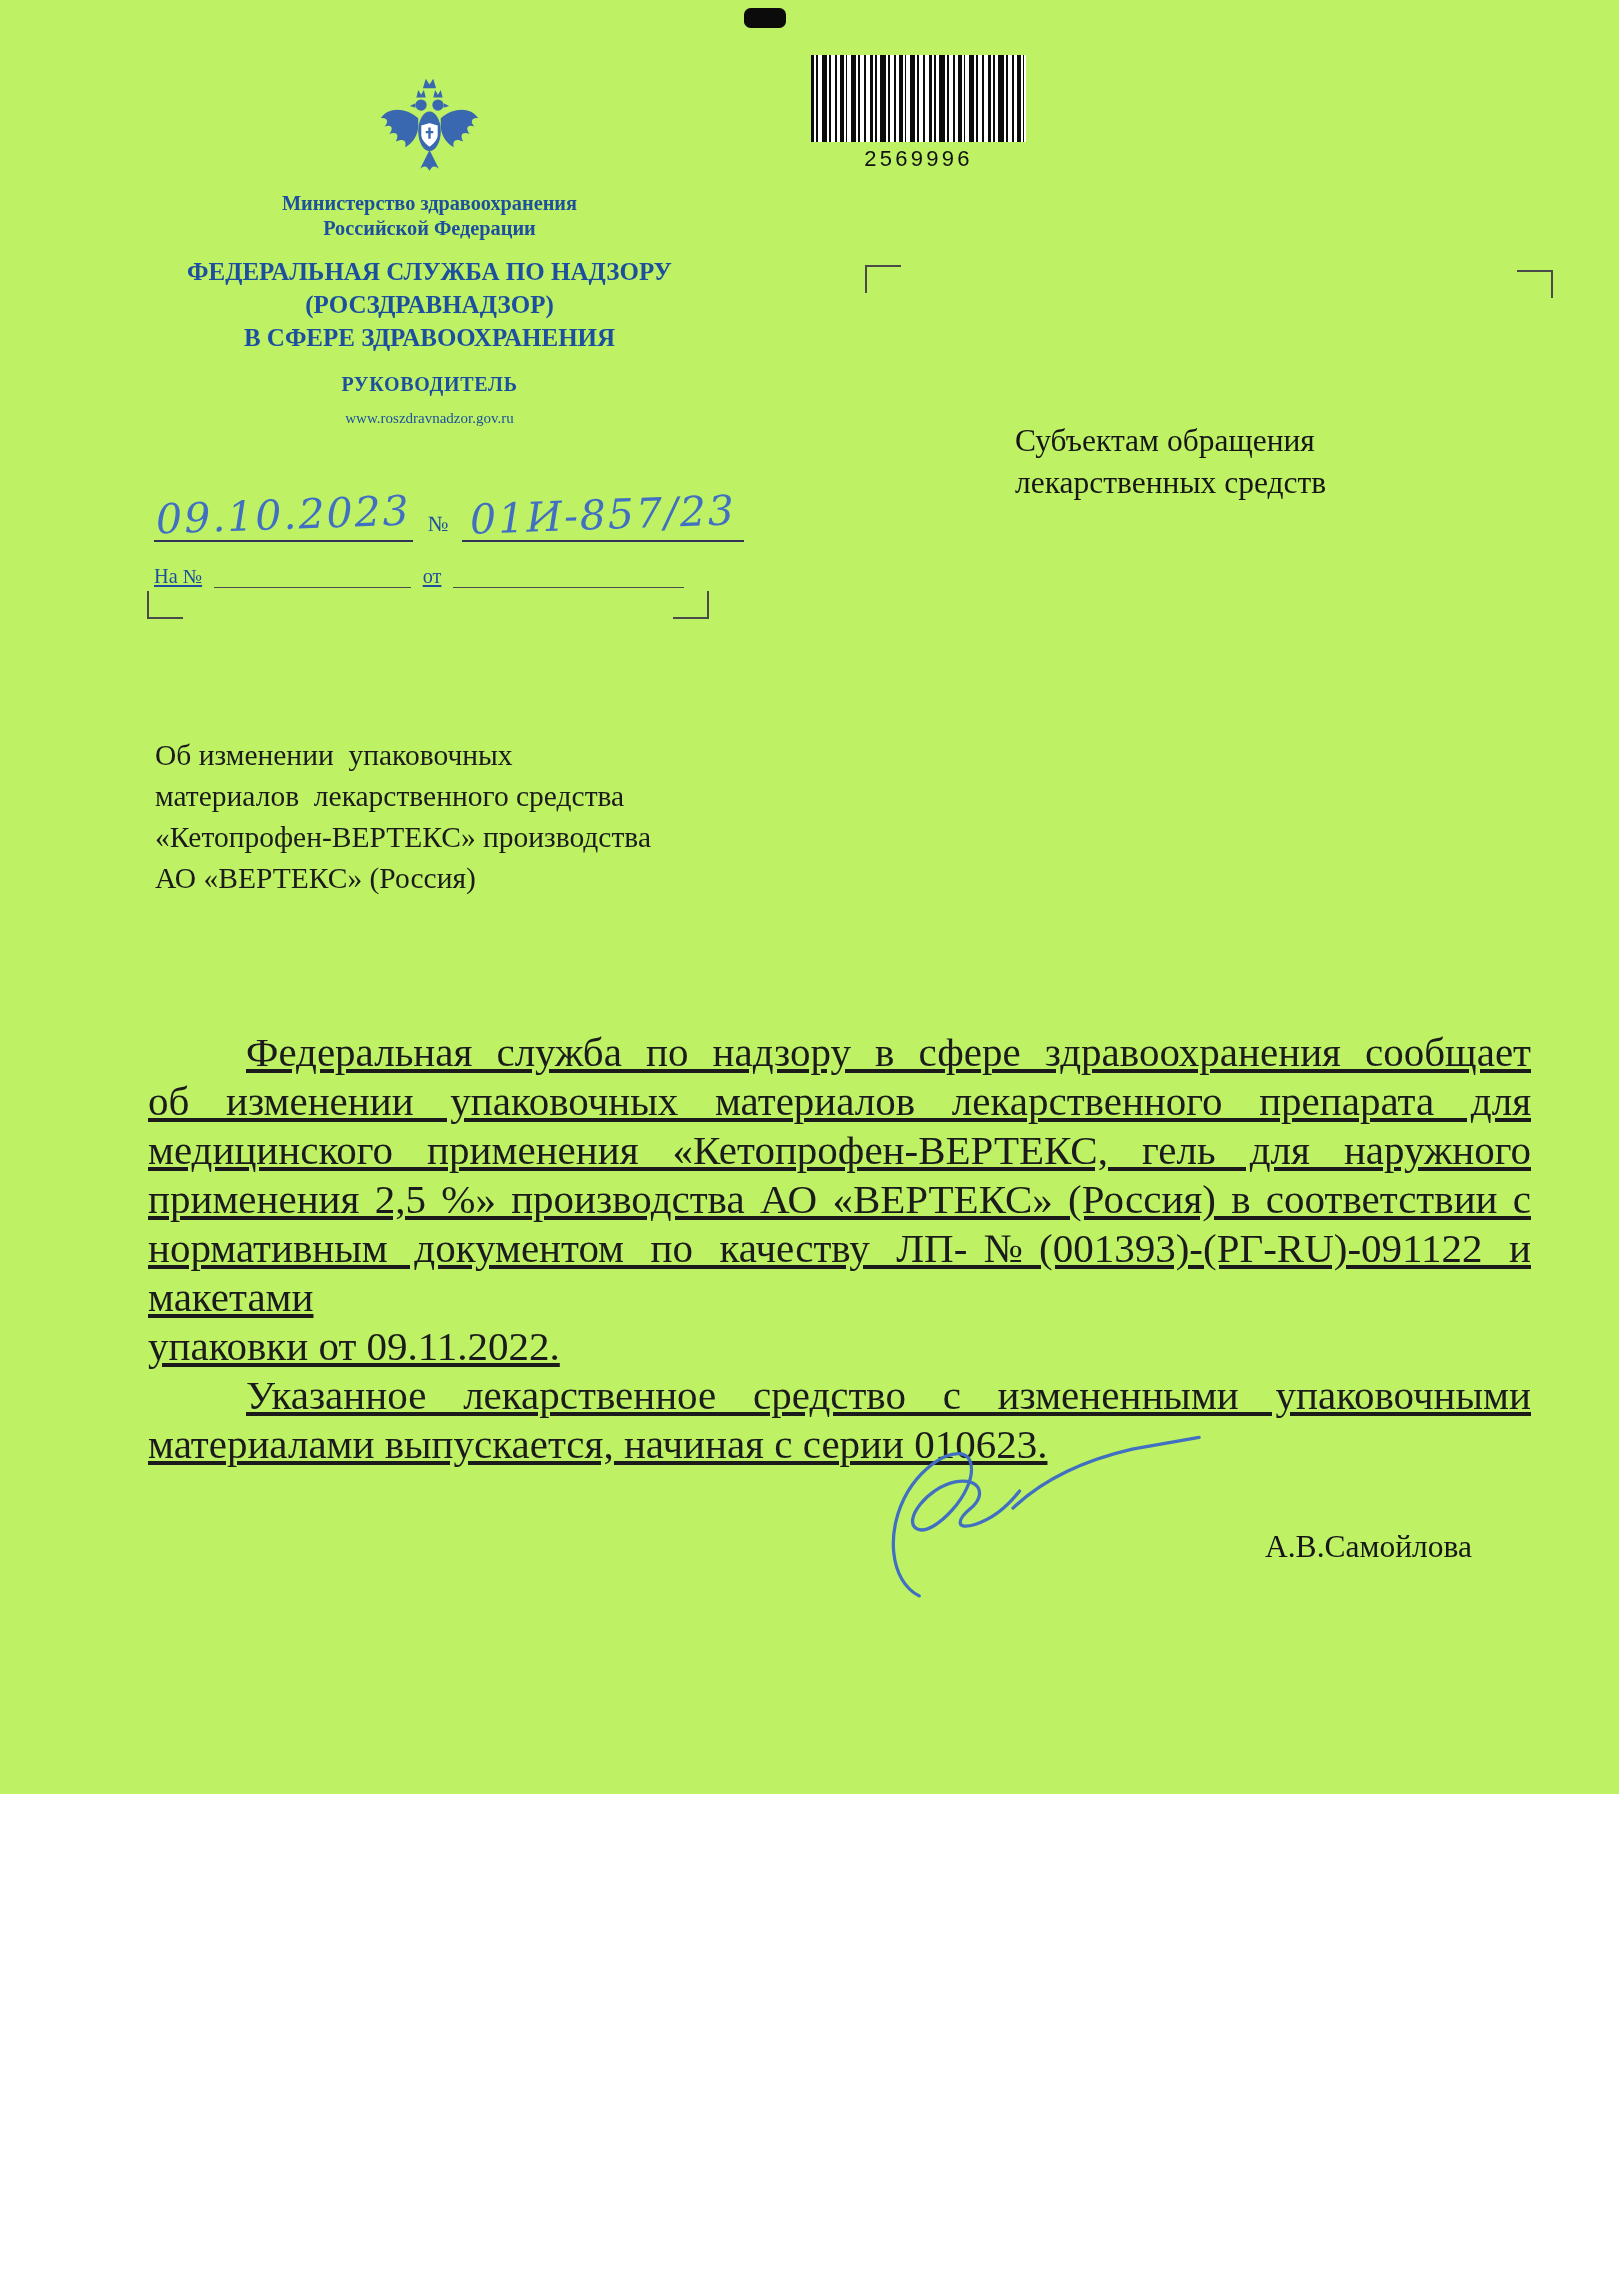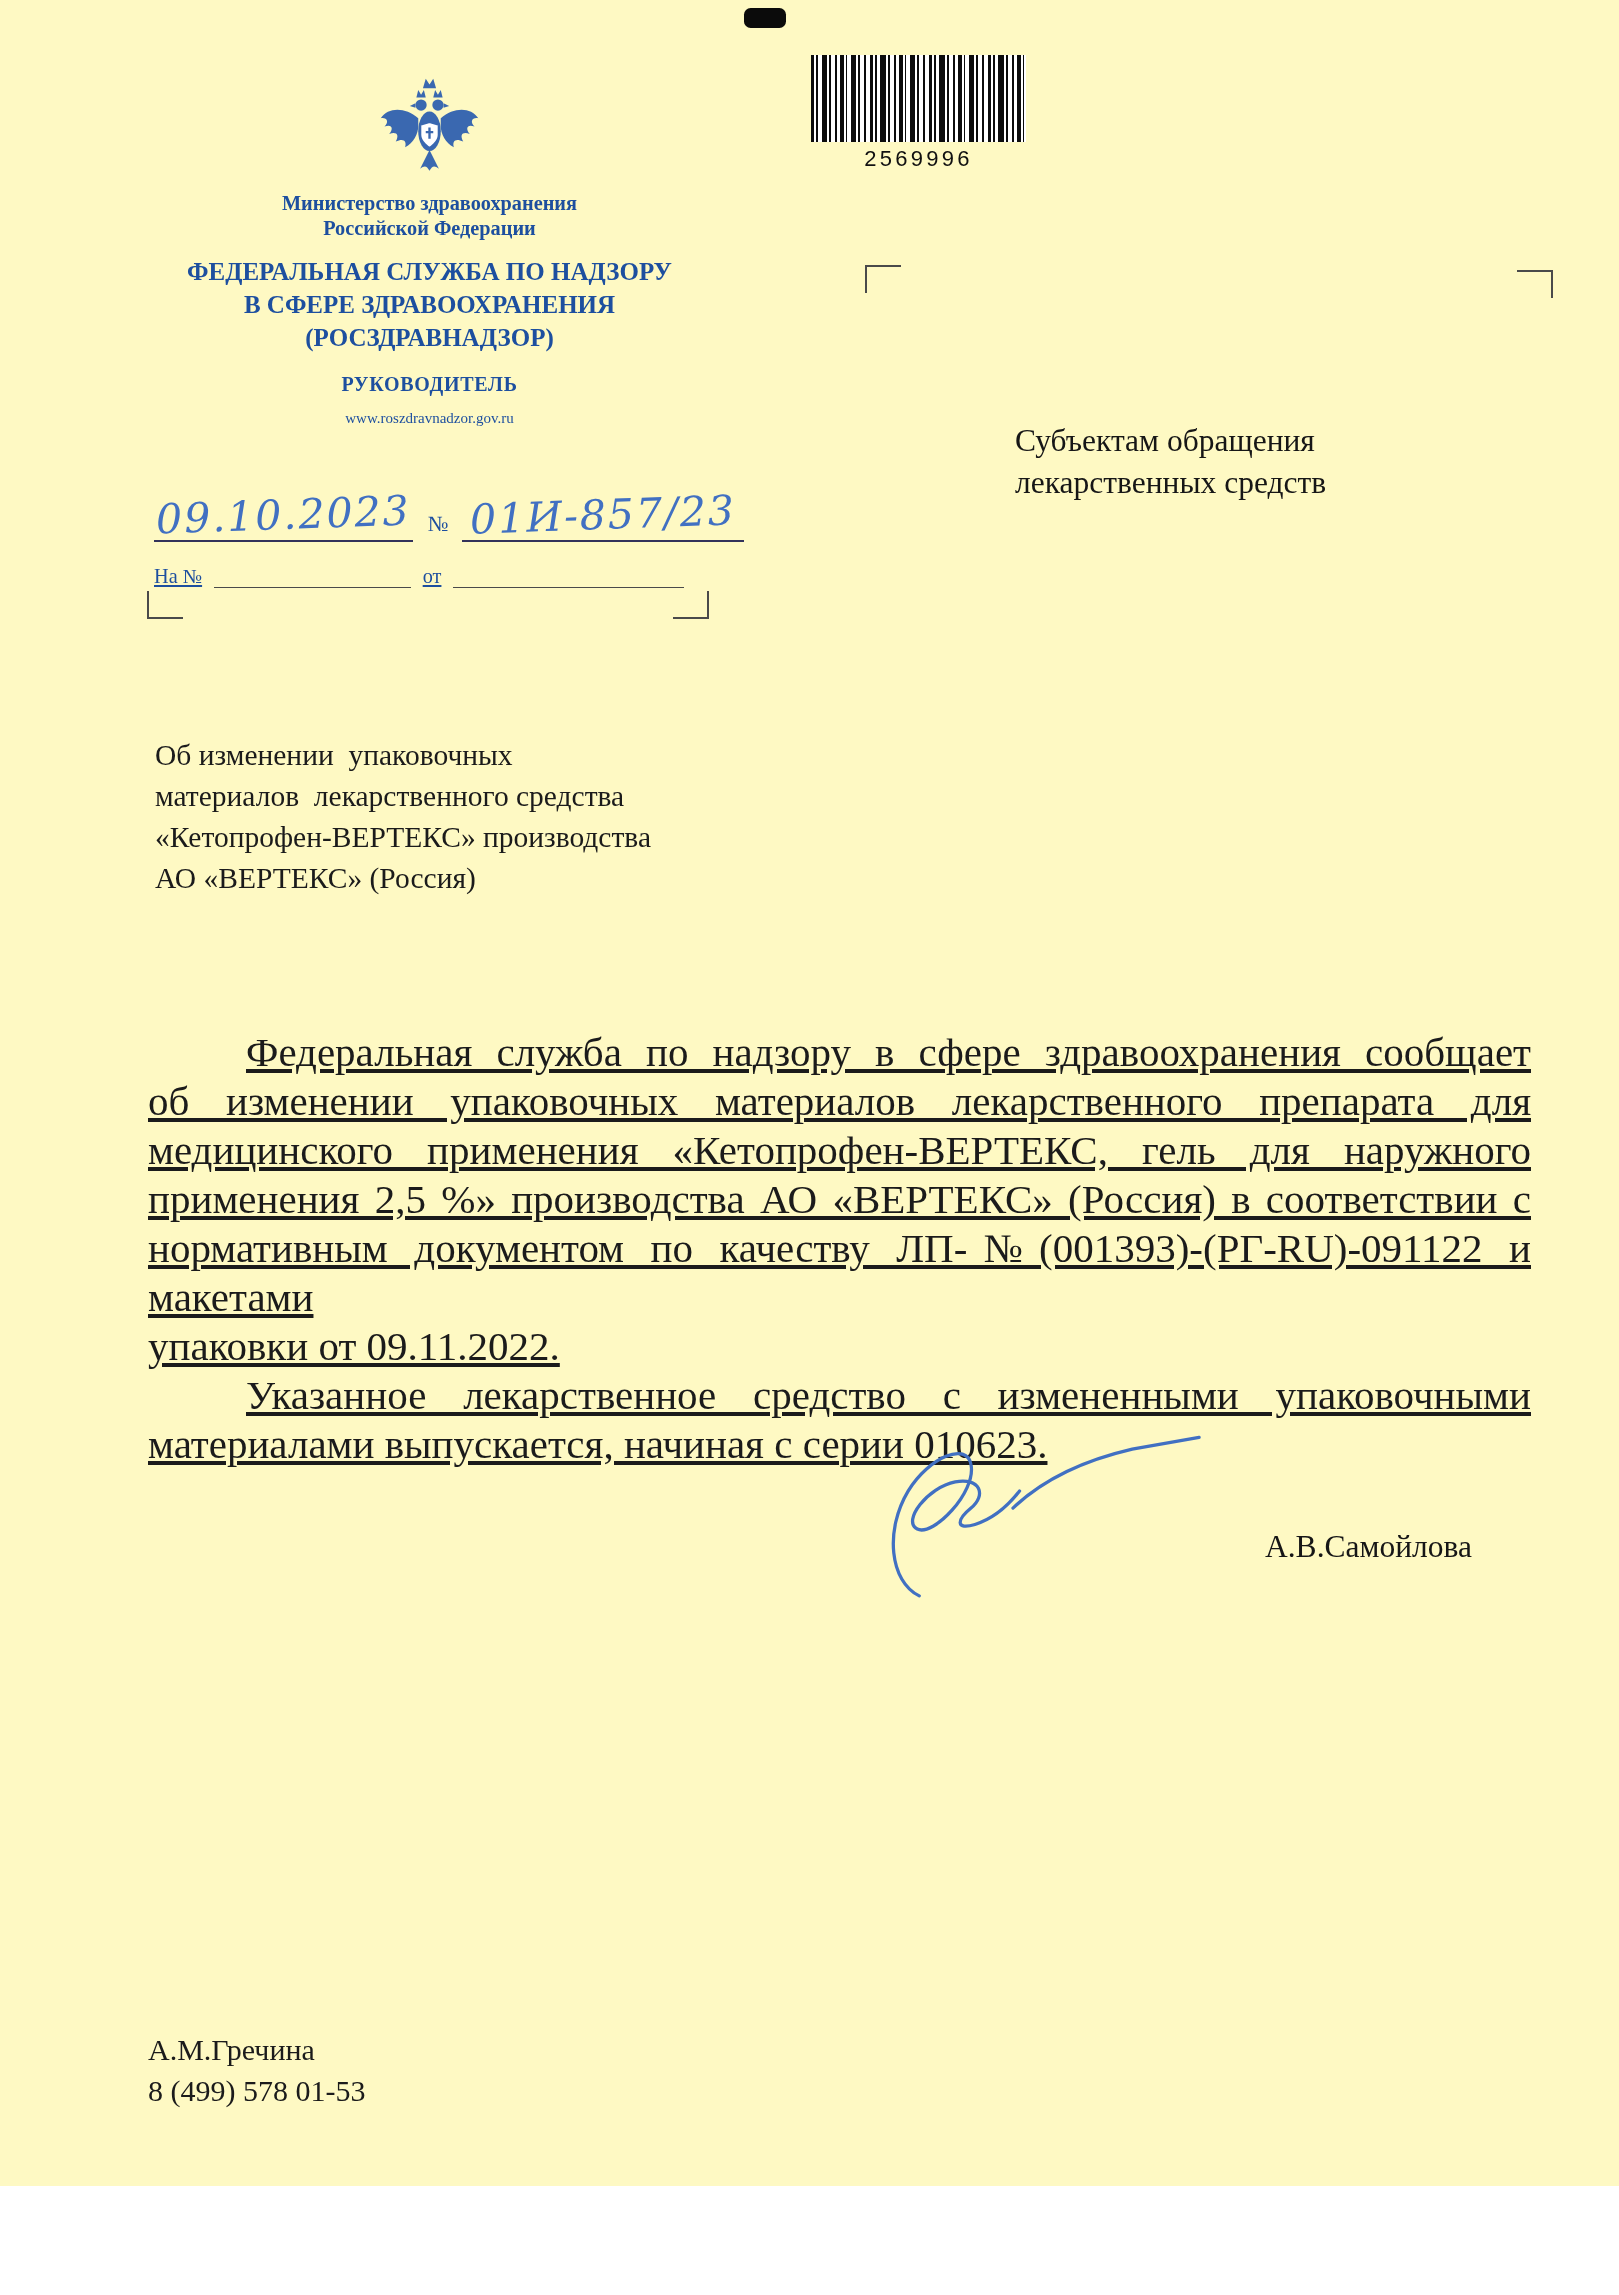--- a/index.html
+++ b/index.html
@@ -1,19 +1,19 @@
 <!DOCTYPE html>
 <html style="--header-blue: #1d4f9f; --ink-blue: #4170c2; --emblem-blue: #3a68b0; --text: #1c1c1a;font-size:10.5px"><head>
 <meta charset="utf-8">
 <style>
   html, body { margin:0; padding:0; background:#ffffff; }
   .page {
     position:relative;
-    width:1620px; height:2186px;
-    background:#fef9c3;
+    width:1620px; height:1794px;
+    background:#bef264;
     font-family:"Liberation Serif", serif;
     color:var(--text, #1c1c1a);
     overflow:hidden;
   }
 
   
   .mark-top {
     position:absolute; left:744px; top:7.9px;
     width:42px; height:19.7px; background:#0b0b0b; border-radius:6.6px;
   }
@@ -138,22 +138,22 @@
         <path d="M60,80 L50,100 C55,96 57,97 60,102 C63,97 65,96 70,100 Z"></path>
       </g>
       <path d="M60,50 L70,53 L70,64 C70,72 60,78 60,78 C60,78 50,72 50,64 L50,53 Z" fill="#ffffff" stroke="currentColor" stroke-width="2.5"></path>
       <path d="M56,61 L64,61 M60,56 L60,68" stroke="currentColor" stroke-width="2.5" fill="none"></path>
     </svg>
 
     <div class="ministry">Министерство здравоохранения</div>
     <div class="ministry" style="margin-top:0">Российской Федерации</div>
 
     <div class="service">ФЕДЕРАЛЬНАЯ СЛУЖБА ПО НАДЗОРУ</div>
+    <div class="service" style="margin-top:0">(РОСЗДРАВНАДЗОР)</div>
     <div class="service" style="margin-top:0">В СФЕРЕ ЗДРАВООХРАНЕНИЯ</div>
-    <div class="service" style="margin-top:0">(РОСЗДРАВНАДЗОР)</div>
 
     <div class="position">РУКОВОДИТЕЛЬ</div>
 
     <div class="website">www.roszdravnadzor.gov.ru</div>
   </div>
 
   <div class="date-row">
     <span class="blank date-blank">
       <span class="handwriting">09.10.2023</span>
     </span>

